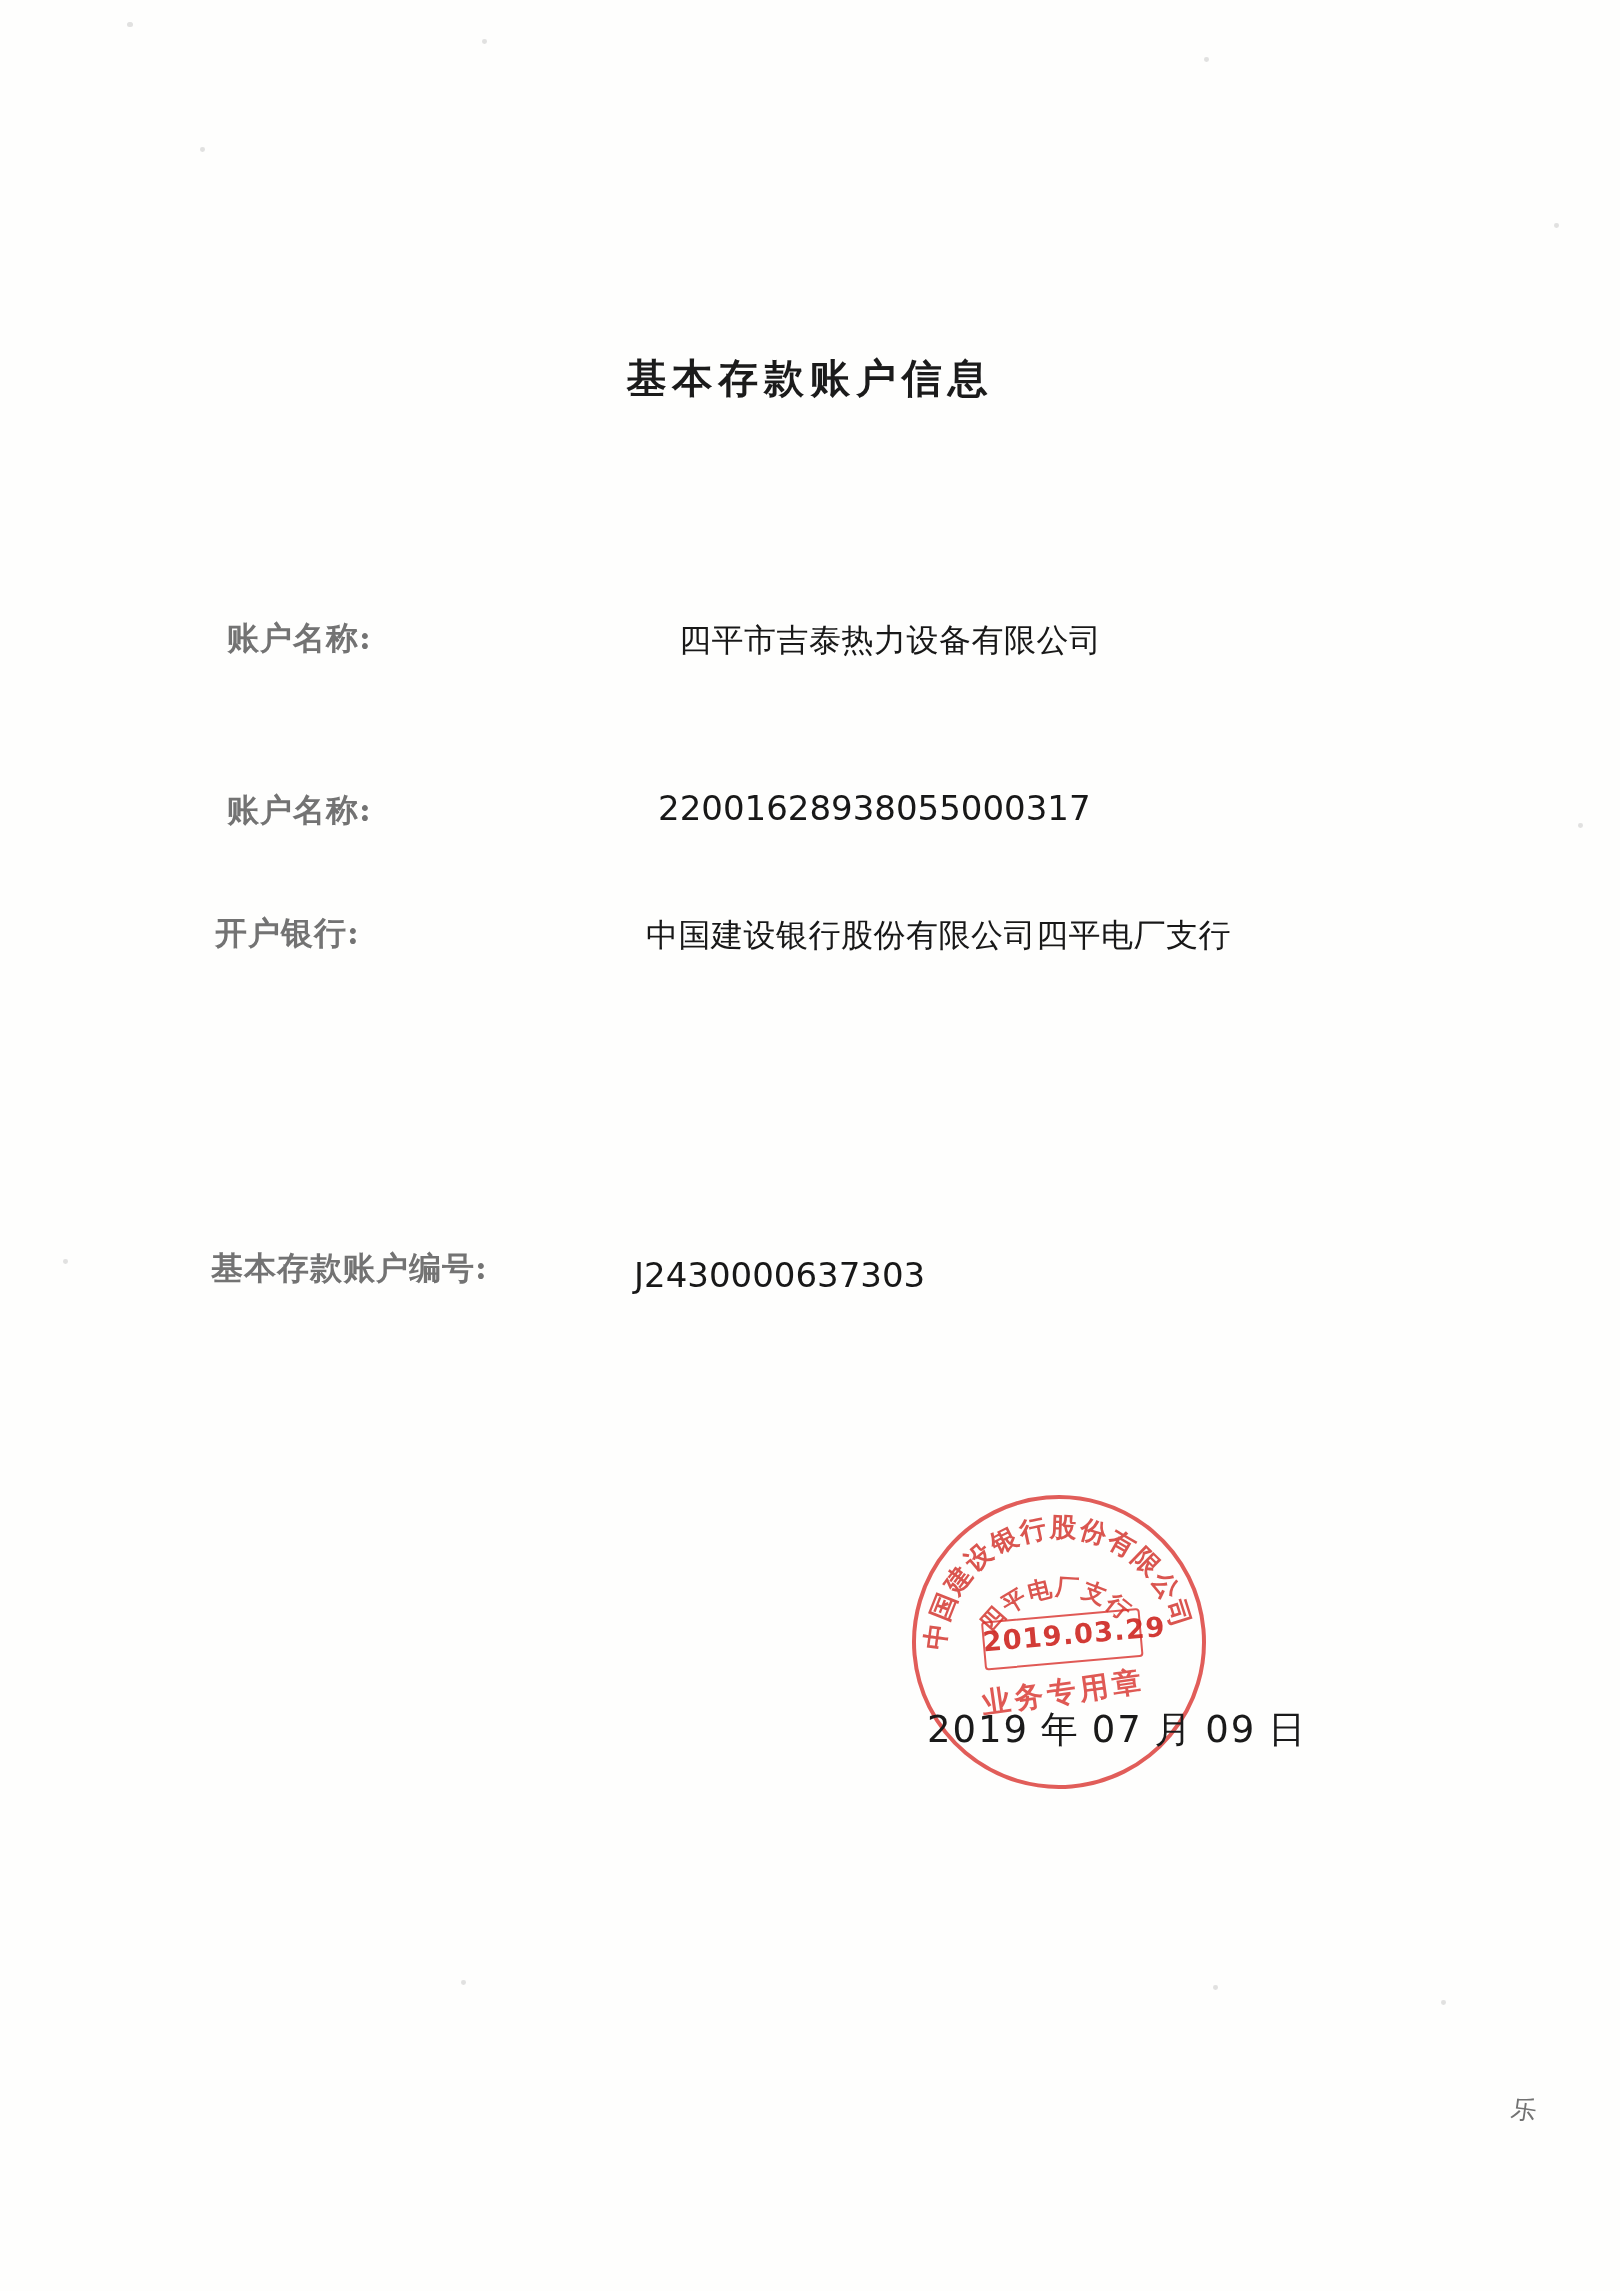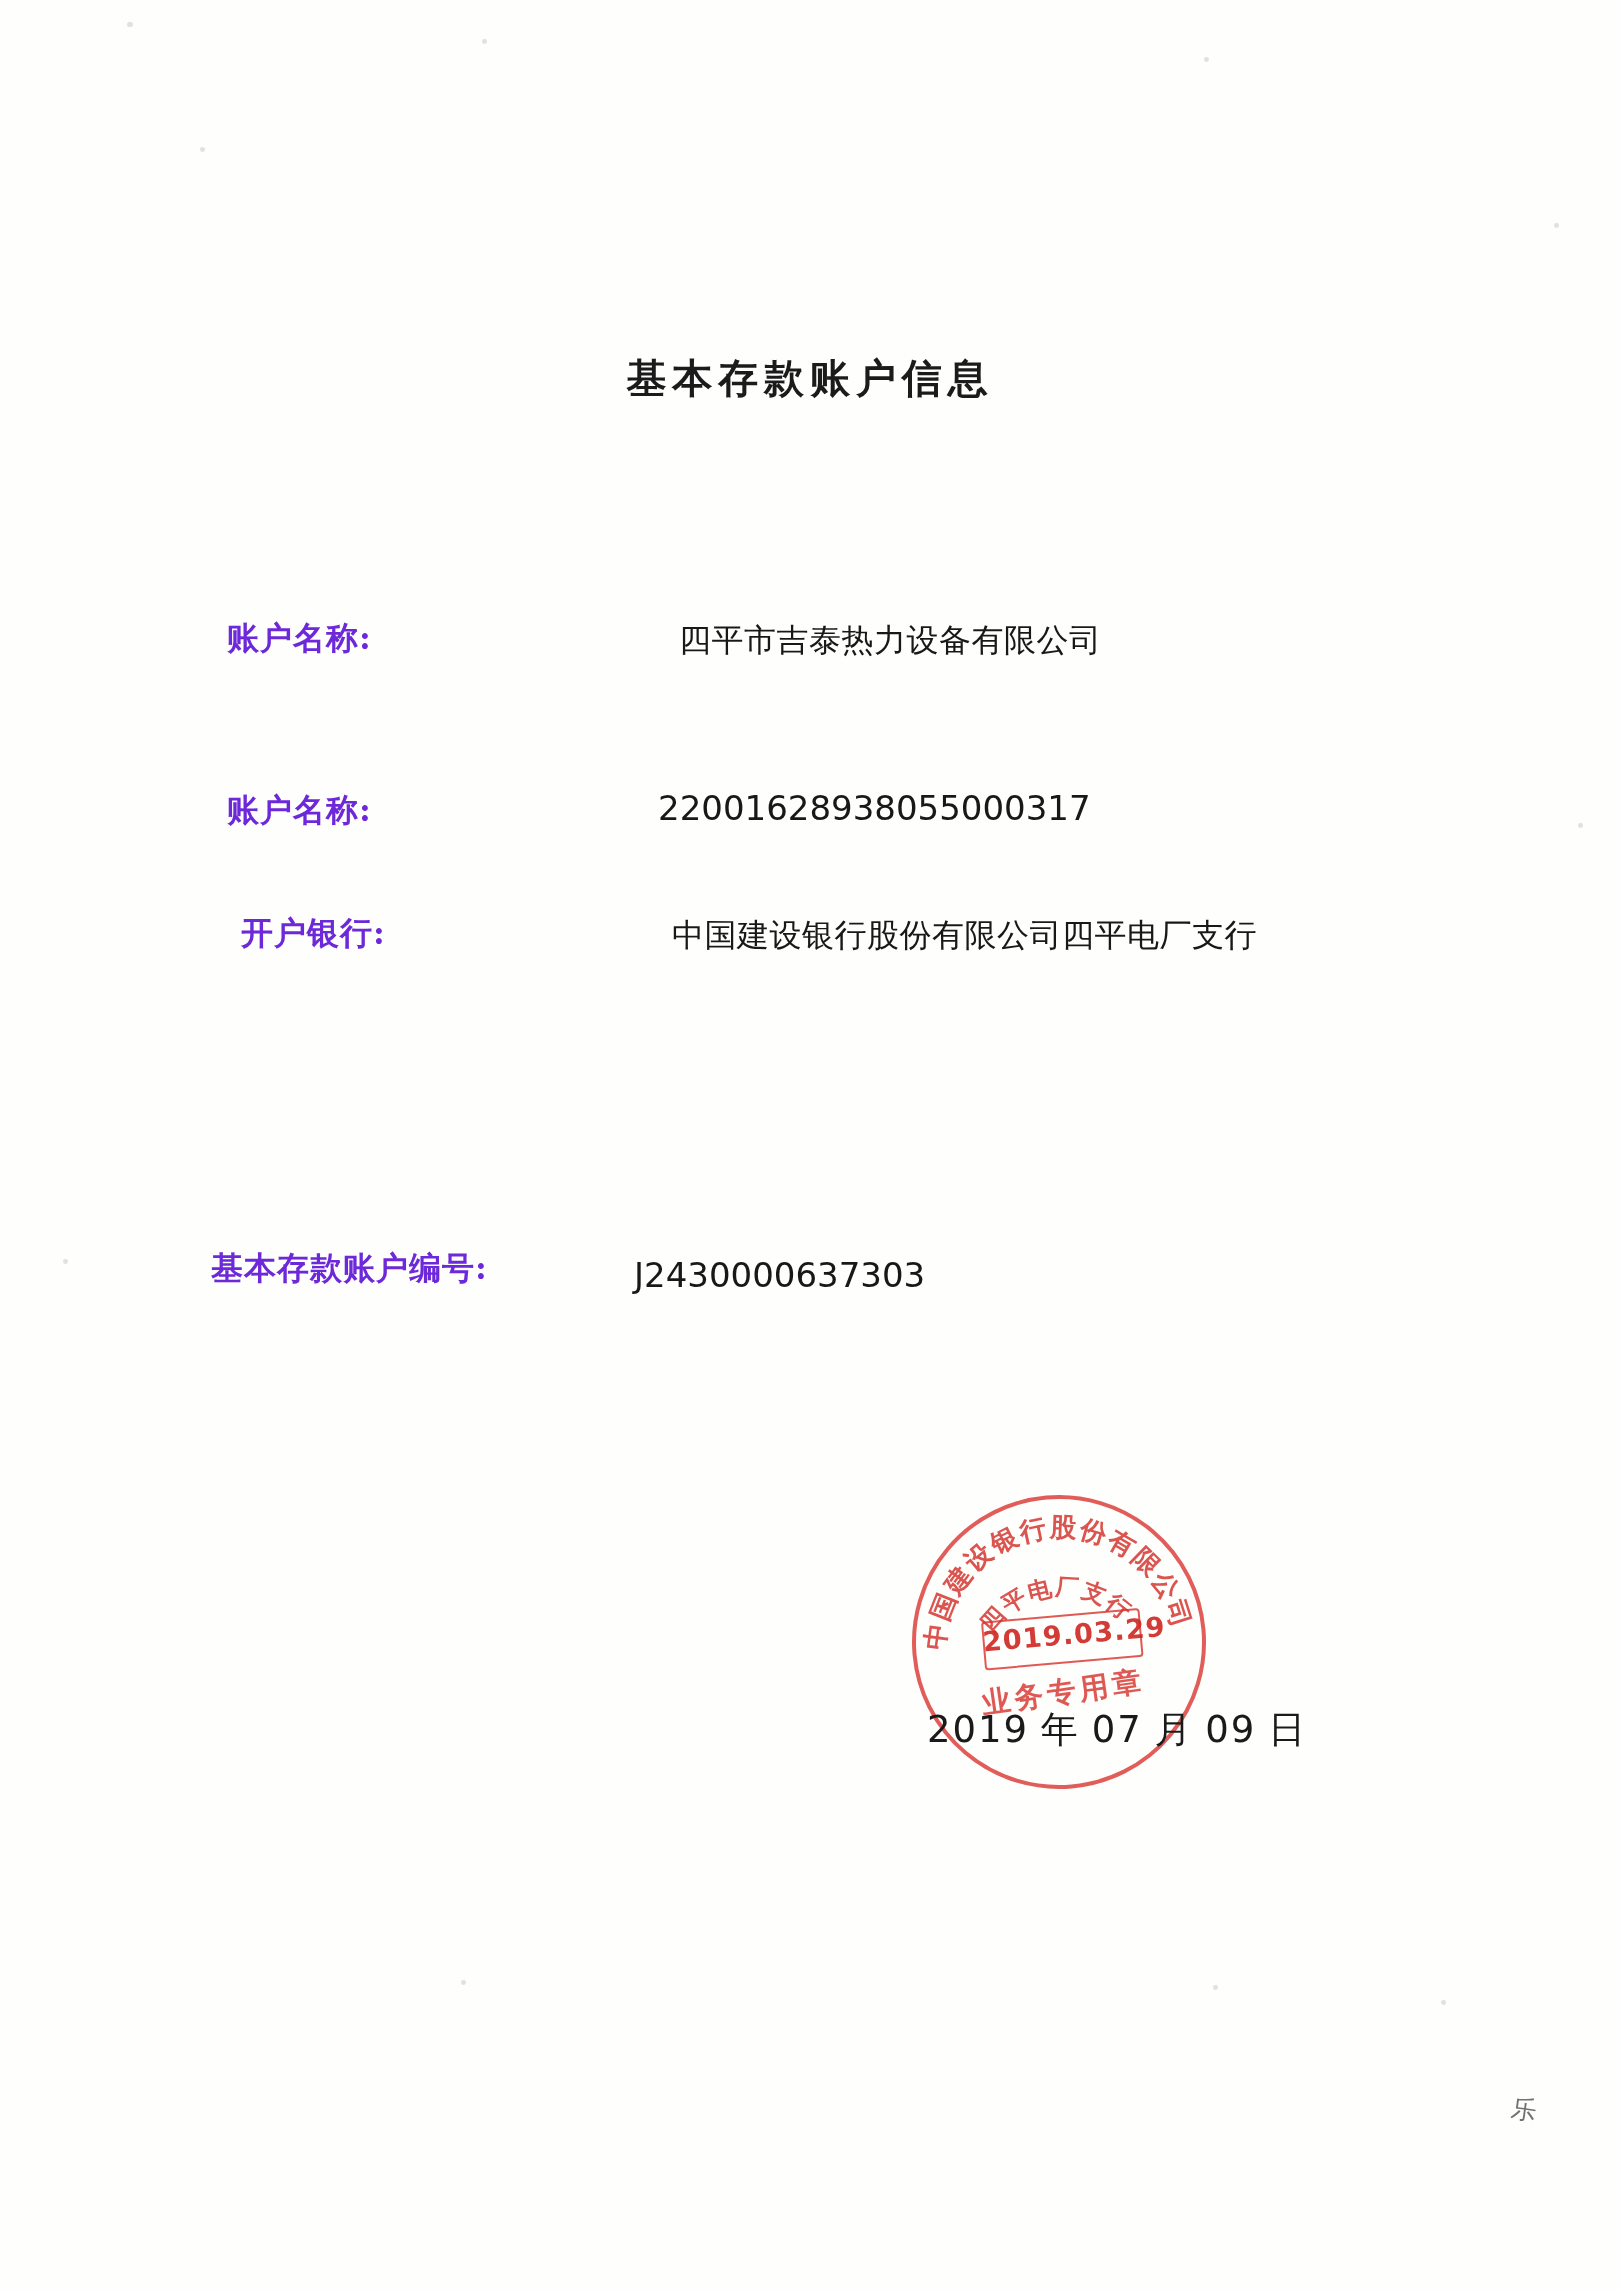--- a/index.html
+++ b/index.html
@@ -41,21 +41,21 @@
 
   .field {
     position: absolute;
     display: flex;
     align-items: flex-start;
   }
   .field .label {
     font-family: "DejaVu Serif", "Liberation Serif", serif;
     font-size: 32px;
     font-weight: 700;
-    color: #6d28d9;
+    color: #737373;
     letter-spacing: 1px;
     white-space: nowrap;
   }
   .field .value {
     font-family: "DejaVu Sans", "Liberation Sans", sans-serif;
     font-size: 32px;
     font-weight: 400;
     color: #181818;
     white-space: nowrap;
     letter-spacing: 0.5px;
@@ -66,21 +66,21 @@
     letter-spacing: 0px;
   }
 
   
   #f-name       { top: 617px;  left: 227px; }
   #f-name .value { position: absolute; left: 452px; top: 2px; }
 
   #f-number     { top: 789px;  left: 227px; }
   #f-number .value { position: absolute; left: 431px; top: -1px; }
 
-  #f-bank       { top: 912px;  left: 241px; justify-content: center; }
+  #f-bank       { top: 912px;  left: 215px; justify-content: center; }
   #f-bank .value { position: absolute; left: 431px; top: 2px; }
 
   #f-rep        { top: 1021px; left: 227px; width: 686px; }
   #f-rep .label-block { display: block; }
   #f-rep .label2 {
     display: block;
     margin-top: 21.6px;
     font-family: "DejaVu Serif", "Liberation Serif", serif;
     font-size: 32px;
     font-weight: 700;

